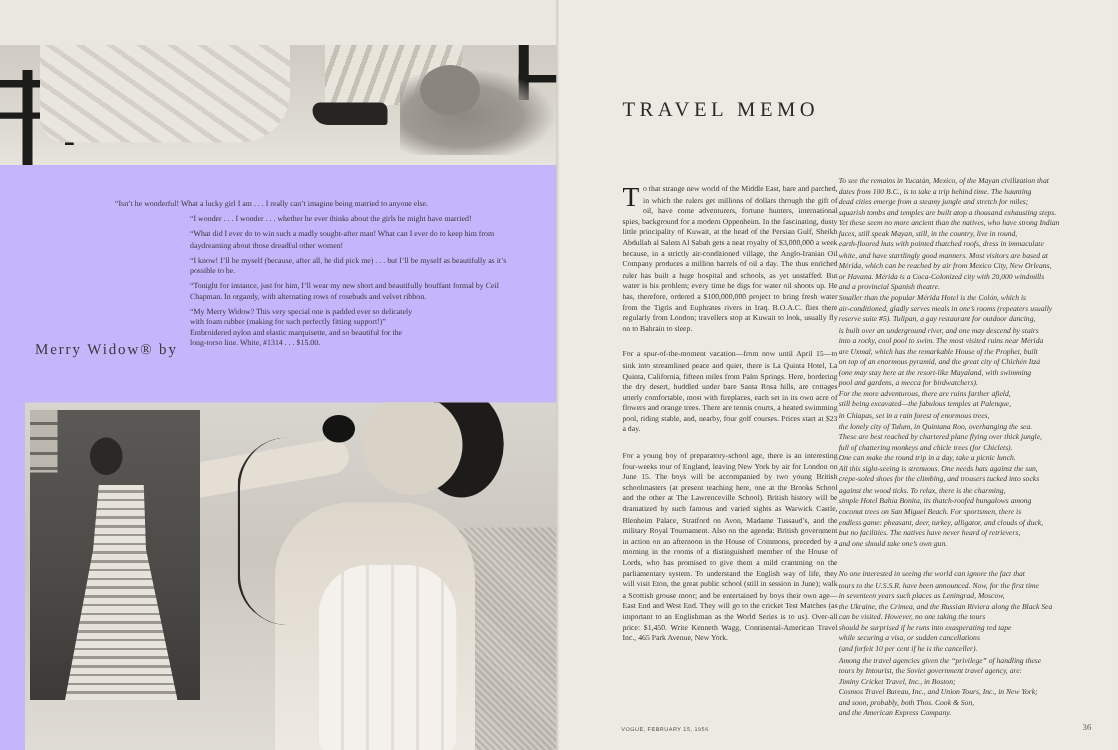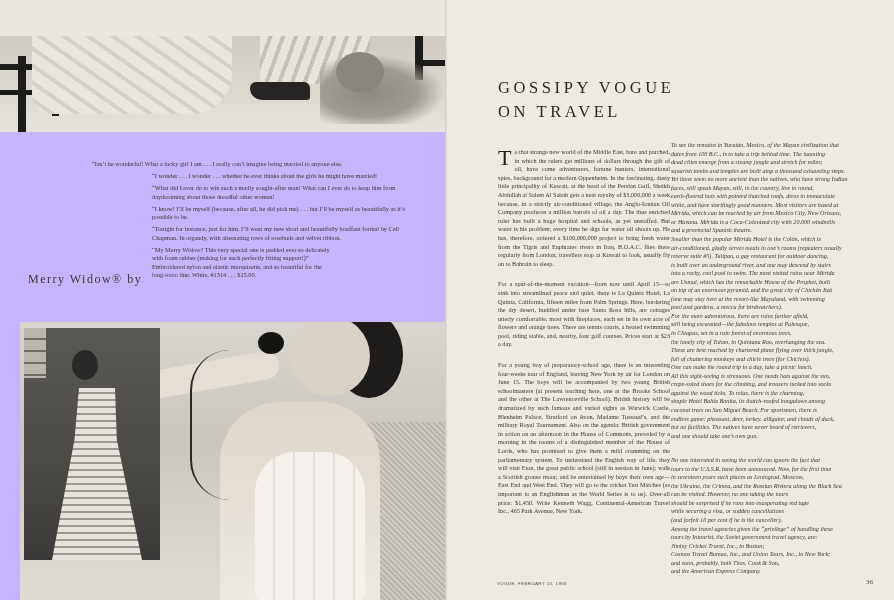--- a/index.html
+++ b/index.html
@@ -105,22 +105,21 @@
     </div>
 
     <div class="caption">For list of stores carrying Warner’s Merry Widow turn to page 130.</div>
   </div>
 
   <div class="gutter"></div>
 
   <div class="right-page"></div>
 
   <div class="headline">
-    <div>GOSSIPY VOGUE</div>
-    <div>ON TRAVEL</div>
+    <div>TRAVEL MEMO</div>
   </div>
 
   <div class="col1">
     <p><span class="dropcap">T</span><span>o that strange new world of the Middle East, bare and parched, in which the rulers get millions of dollars through the gift of oil, have come adventurers, fortune hunters, international spies, background for a modern Oppenheim. In the fascinating, dusty little principality of Kuwait, at the head of the Persian Gulf, Sheikh Abdullah al Salem Al Sabah gets a neat royalty of $3,000,000 a week because, in a strictly air-conditioned village, the Anglo-Iranian Oil Company produces a million barrels of oil a day. The thus enriched ruler has built a huge hospital and schools, as yet unstaffed. But water is his problem; every time he digs for water oil shoots up. He has, therefore, ordered a $100,000,000 project to bring fresh water from the Tigris and Euphrates rivers in Iraq. B.O.A.C. flies there regularly from London; travellers stop at Kuwait to look, usually fly on to Bahrain to sleep.</span></p>
     <p>For a spur-of-the-moment vacation—from now until April 15—to sink into streamlined peace and quiet, there is La Quinta Hotel, La Quinta, California, fifteen miles from Palm Springs. Here, bordering the dry desert, huddled under bare Santa Rosa hills, are cottages utterly comfortable, most with fireplaces, each set in its own acre of flowers and orange trees. There are tennis courts, a heated swimming pool, riding stable, and, nearby, four golf courses. Prices start at $23 a day.</p>
     <p>For a young boy of preparatory-school age, there is an interesting four-weeks tour of England, leaving New York by air for London on June 15. The boys will be accompanied by two young British schoolmasters (at present teaching here, one at the Brooks School and the other at The Lawrenceville School). British history will be dramatized by such famous and varied sights as Warwick Castle, Blenheim Palace, Stratford on Avon, Madame Tussaud’s, and the military Royal Tournament. Also on the agenda: British government in action on an afternoon in the House of Commons, preceded by a morning in the rooms of a distinguished member of the House of Lords, who has promised to give them a mild cramming on the parliamentary system. To understand the English way of life, they will visit Eton, the great public school (still in session in June); walk a Scottish grouse moor; and be entertained by boys their own age—East End and West End. They will go to the cricket Test Matches (as important to an Englishman as the World Series is to us). Over-all price: $1,450. Write Kenneth Wagg, Continental-American Travel Inc., 465 Park Avenue, New York.</p>
   </div>
 
   <div class="col2">
     <p id="c2p1">

